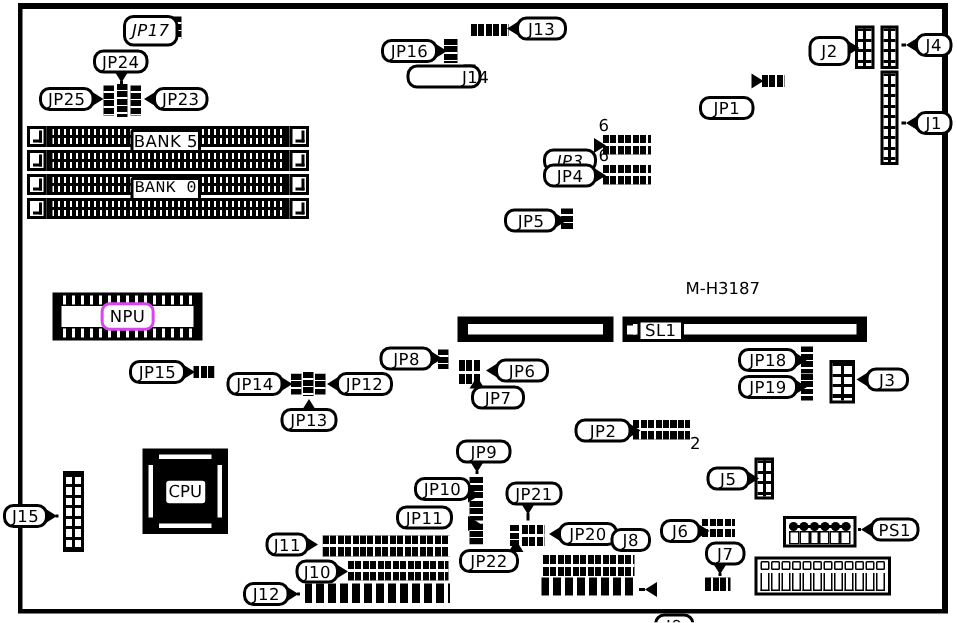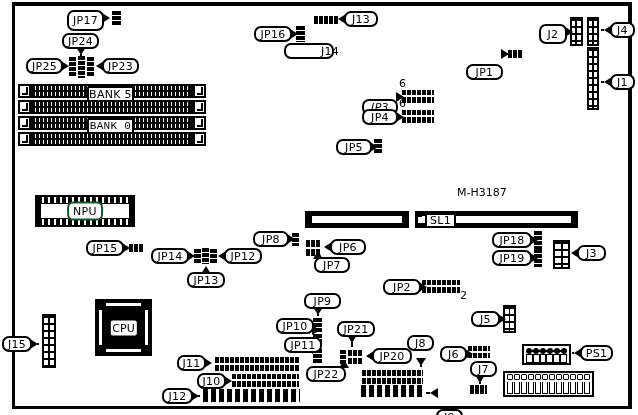--- a/index.html
+++ b/index.html
@@ -30,21 +30,21 @@
   .simm .tr-top{top:2px;} .simm .tr-bot{bottom:2px;}
   .clip{background:#fff;border:2px solid #000;z-index:1;}
   .clip::after{content:'';position:absolute;left:2px;top:1px;width:4px;height:6px;
        border-right:2px solid #000;border-bottom:2px solid #000;}
   .npu{background:#000;z-index:1;}
   .npu .band{position:absolute;left:3px;right:3px;height:6px;
        background-image:repeating-linear-gradient(90deg,transparent 0 4px,#fff 4px 6px);}
   .npu .b-top{top:2px;} .npu .b-bot{bottom:2px;}
   .npu .npu-inner{position:absolute;left:6px;right:6px;top:9px;bottom:9px;background:#fff;}
   .chip-label{position:absolute;left:50%;top:50%;transform:translate(-50%,-50%);background:#fff;
-       border:2px solid #14532d;border-radius:6px;font-size:11px;letter-spacing:.3px;line-height:1;
+       border:2px solid #d946ef;border-radius:6px;font-size:11px;letter-spacing:.3px;line-height:1;
        padding:2px 4px;white-space:nowrap;z-index:5;}
   .cpu{background:#000;z-index:1;}
   .cpu .cpu-ring{position:absolute;inset:4px;border:3px solid #fff;}
   .cpu .cpu-corner{position:absolute;width:9px;height:9px;background:#000;}
   .cpu .cc-tl{left:2px;top:2px;} .cpu .cc-tr{right:2px;top:2px;}
   .cpu .cc-bl{left:2px;bottom:2px;} .cpu .cc-br{right:2px;bottom:2px;}
   .cpu .cpu-label{position:absolute;left:50%;top:50%;transform:translate(-50%,-50%);background:#fff;
        font-size:11px;line-height:1;padding:2px 2px;border-radius:2px;z-index:5;}
   .psconn{background:#fff;border:2px solid #000;display:flex;flex-direction:column;
        justify-content:space-between;padding:1px 2px;z-index:2;}
@@ -65,21 +65,21 @@
   .tri-down{border-left:5px solid transparent;border-right:5px solid transparent;border-top:8px solid #000;}
   .tri-up{border-left:5px solid transparent;border-right:5px solid transparent;border-bottom:8px solid #000;}
   .lead{position:absolute;background:#000;z-index:4;}
 </style>
 </head>
 <body>
 
 <div id="page">
   <div id="board">
       <div class="cmp frame" style="left: 12px; top: 2px; width: 620px; height: 407px;"></div>
-      <div class="cmp callout" style="left: 67px; top: 10px; width: 37px; height: 21px;">JP17</div>
+      <div class="cmp callout" style="left: 82px; top: 10px; width: 37px; height: 21px; font-style: italic;">JP17</div>
       <div class="tri tri-right" style="left: 102px; top: 13px;"></div>
       <div class="cmp jv" style="left: 112px; top: 11px; width: 9px; height: 15px;"></div>
       <div class="cmp callout" style="left: 62px; top: 33px; width: 37px; height: 16px;">JP24</div>
       <div class="tri tri-down" style="left: 75.5px; top: 47px;"></div>
       <div class="lead" style="left: 79.5px; top: 54px; width: 2px; height: 2px;"></div>
       <div class="cmp callout" style="left: 26px; top: 58px; width: 37px; height: 16px;">JP25</div>
       <div class="tri tri-right" style="left: 61px; top: 61px;"></div>
       <div class="cmp callout" style="left: 102px; top: 58px; width: 37px; height: 16px;">JP23</div>
       <div class="tri tri-left" style="left: 96px; top: 61px;"></div>
       <div class="cmp jv" style="left: 69px; top: 57px; width: 7px; height: 20px;"></div>
@@ -110,21 +110,21 @@
       <div class="cmp clip" style="left: 193px; top: 116px; width: 13px; height: 14px;"></div>
       <div class="cmp clip" style="left: 193px; top: 132px; width: 13px; height: 14px;"></div>
       <div class="cmp callout square" style="left: 87px; top: 86px; width: 47px; height: 16px;">BANK 5</div>
       <div class="cmp callout square" style="left: 87px; top: 118px; width: 47px; height: 16px; font-family: Liberation Mono, monospace;">BANK 0</div>
       <div class="cmp callout" style="left: 254px; top: 26px; width: 38px; height: 16px;">JP16</div>
       <div class="tri tri-right" style="left: 290px; top: 29px;"></div>
       <div class="cmp jv" style="left: 296px; top: 26px; width: 9px; height: 16px;"></div>
       <div class="cmp callout" style="left: 344px; top: 11px; width: 34px; height: 16px;">J13</div>
       <div class="tri tri-left" style="left: 338px; top: 14px;"></div>
       <div class="cmp jh" style="left: 314px; top: 16px; width: 25px; height: 8px;"></div>
-      <div class="cmp callout" style="left: 284px; top: 43px; width: 32px; height: 16px; padding-left: 44px;">J14</div>
+      <div class="cmp callout" style="left: 271px; top: 43px; width: 32px; height: 16px; padding-left: 44px;">J14</div>
       <div class="tri tri-right" style="left: 301px; top: 46px;"></div>
       <div class="cmp jv" style="left: 309px; top: 43px; width: 8px; height: 15px;"></div>
       <div class="cmp callout" style="left: 539px; top: 24px; width: 28px; height: 20px;">J2</div>
       <div class="tri tri-right" style="left: 565px; top: 27px;"></div>
       <div class="cmp grid" style="left: 570px; top: 17px; width: 13px; height: 29px;"></div>
       <div class="cmp callout" style="left: 610px; top: 22px; width: 25px; height: 16px;">J4</div>
       <div class="tri tri-left" style="left: 604px; top: 25px;"></div>
       <div class="lead" style="left: 601px; top: 29px; width: 3px; height: 2px;"></div>
       <div class="cmp grid" style="left: 587px; top: 17px; width: 12px; height: 29px;"></div>
       <div class="cmp callout" style="left: 610px; top: 74px; width: 25px; height: 16px;">J1</div>
@@ -192,33 +192,33 @@
       <div class="cmp callout" style="left: 471px; top: 311px; width: 29px; height: 16px;">J5</div>
       <div class="tri tri-right" style="left: 498px; top: 314px;"></div>
       <div class="cmp grid" style="left: 503px; top: 305px; width: 13px; height: 28px;"></div>
       <div class="cmp callout" style="left: 304px; top: 293px; width: 37px; height: 16px;">JP9</div>
       <div class="tri tri-down" style="left: 312.5px; top: 307px;"></div>
       <div class="lead" style="left: 316.5px; top: 314px; width: 2px; height: 2px;"></div>
       <div class="cmp jv" style="left: 313px; top: 318px; width: 9px; height: 14px;"></div>
       <div class="cmp callout" style="left: 276px; top: 318px; width: 38px; height: 16px;">JP10</div>
       <div class="tri tri-right" style="left: 312px; top: 325px;"></div>
       <div class="cmp jv" style="left: 313px; top: 334px; width: 9px; height: 13px;"></div>
-      <div class="cmp callout" style="left: 284px; top: 337px; width: 38px; height: 16px;">JP11</div>
+      <div class="cmp callout" style="left: 264px; top: 337px; width: 38px; height: 16px;">JP11</div>
       <div class="tri tri-right" style="left: 312px; top: 344px;"></div>
       <div class="cmp jv" style="left: 313px; top: 349px; width: 9px; height: 14px;"></div>
       <div class="cmp callout" style="left: 337px; top: 321px; width: 38px; height: 16px;">JP21</div>
       <div class="tri tri-down" style="left: 347px; top: 335px;"></div>
       <div class="lead" style="left: 351px; top: 342px; width: 2px; height: 5px;"></div>
       <div class="cmp jv" style="left: 340px; top: 350px; width: 6px; height: 14px;"></div>
       <div class="cmp bg" style="left: 348px; top: 350px; width: 15px; height: 14px;"></div>
       <div class="cmp callout" style="left: 306px; top: 366px; width: 40px; height: 16px;">JP22</div>
       <div class="tri tri-up" style="left: 339px; top: 360px;"></div>
       <div class="cmp callout" style="left: 372px; top: 348px; width: 40px; height: 16px;">JP20</div>
       <div class="tri tri-left" style="left: 366px; top: 351px;"></div>
-      <div class="cmp callout" style="left: 407px; top: 335px; width: 27px; height: 16px;">J8</div>
+      <div class="cmp callout" style="left: 407px; top: 352px; width: 27px; height: 16px;">J8</div>
       <div class="tri tri-down" style="left: 415.5px; top: 358px;"></div>
       <div class="lead" style="left: 419.5px; top: 365px; width: 2px; height: 2px;"></div>
       <div class="cmp bg" style="left: 362px; top: 370px; width: 61px; height: 14px;"></div>
       <div class="cmp callout" style="left: 436px; top: 385px; width: 27px; height: 16px; margin-top: 24px;">J9</div>
       <div class="tri tri-left" style="left: 430px; top: 388px;"></div>
       <div class="lead" style="left: 426px; top: 392px; width: 4px; height: 2px;"></div>
       <div class="cmp bars" style="left: 361px; top: 385px; width: 62px; height: 12px;"></div>
       <div class="cmp callout" style="left: 440px; top: 346px; width: 27px; height: 16px;">J6</div>
       <div class="tri tri-right" style="left: 465px; top: 349px;"></div>
       <div class="cmp bg" style="left: 468px; top: 346px; width: 22px; height: 12px;"></div>

